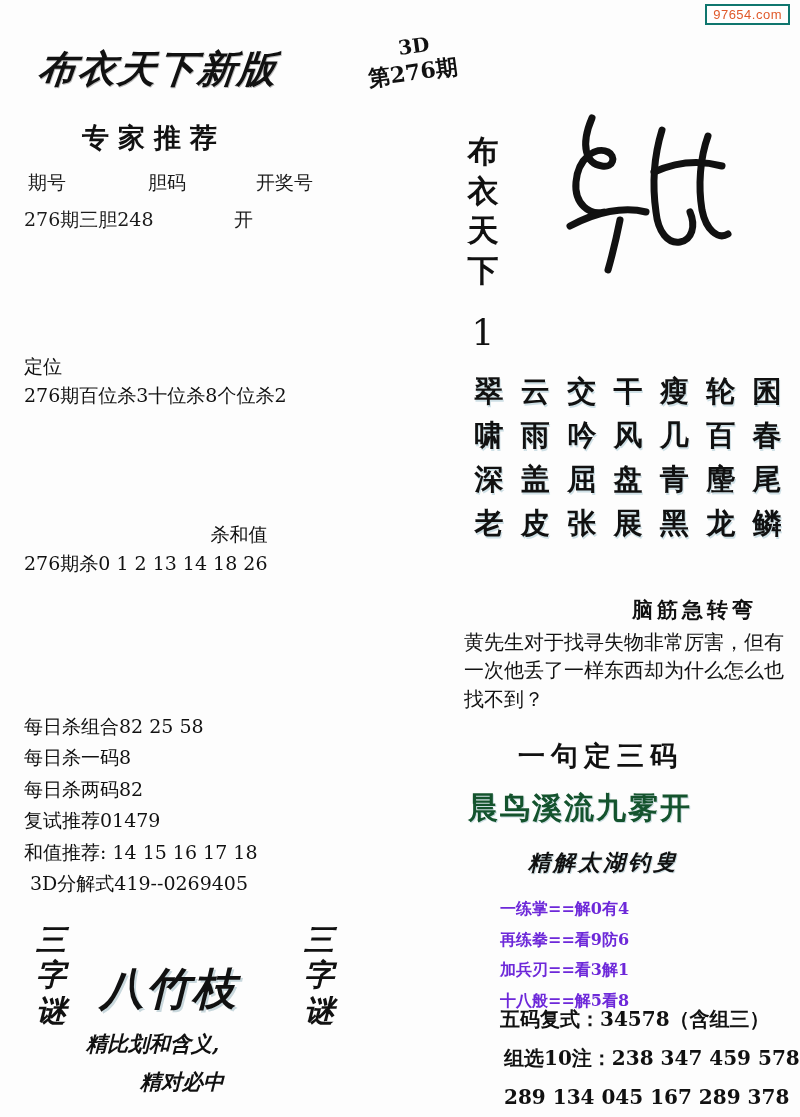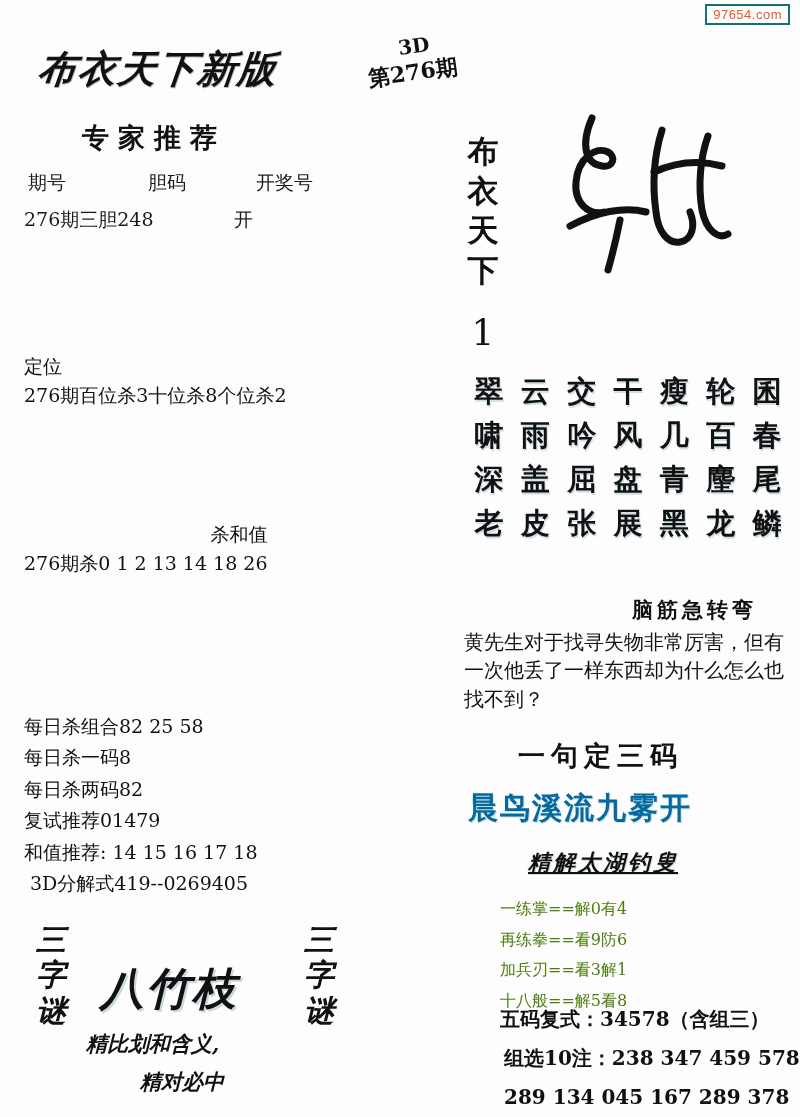--- a/index.html
+++ b/index.html
@@ -282,48 +282,47 @@
     white-space: nowrap;
   }
   .three-code-line {
     position: absolute;
     left: 68px;
     top: 788px;
     font-family: "DejaVu Serif", serif;
     font-size: 30px;
     font-weight: 700;
     letter-spacing: 2px;
-    color: #0369a1;
+    color: #14532d;
     text-shadow: 1px 1px 0 #ccdde2;
     white-space: nowrap;
   }
   .taihu-title {
     position: absolute;
     left: 128px;
     top: 848px;
     font-family: "DejaVu Serif", serif;
     font-size: 22px;
     font-weight: 700;
     font-style: italic;
     letter-spacing: 3px;
     color: #111;
     text-shadow: 1px 1px 0 #ccdde2;
     white-space: nowrap;
-    text-decoration: underline;
   }
   .taihu-lines {
     position: absolute;
     left: 100px;
     top: 894px;
     width: 300px;
     font-family: "DejaVu Serif", serif;
     font-size: 16px;
-    font-weight: 400;
+    font-weight: 700;
     line-height: 1.92;
-    color: #4d7c0f;
+    color: #6d28d9;
   }
   .taihu-lines .tl { display: block; white-space: nowrap; }
   .bottom-lines {
     position: absolute;
     left: 100px;
     top: 1000px;
     width: 300px;
     font-family: "DejaVu Serif", serif;
     font-size: 20px;
     font-weight: 700;

